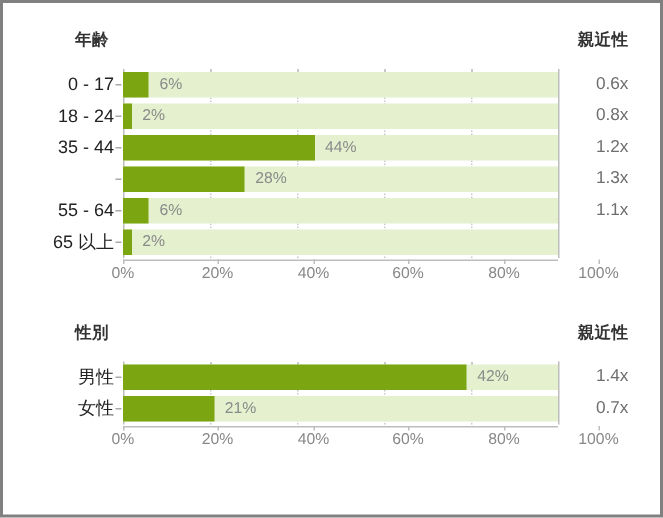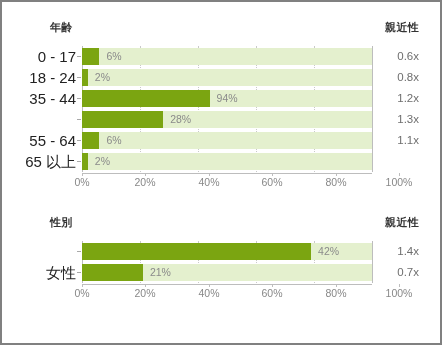--- a/index.html
+++ b/index.html
@@ -58,21 +58,21 @@
     height: 21px;
   }
   .cat-label {
     position: absolute;
     left: 0;
     top: 0;
     width: 61px;
     height: 21px;
     line-height: 21px;
     text-align: right;
-    font-size: 15px;
+    font-size: 12px;
     color: #222222;
     white-space: nowrap;
   }
   .tick-mark {
     position: absolute;
     left: 62px;
     top: 10px;
     width: 4px;
     height: 1px;
     background: #a9a9a9;
@@ -208,21 +208,21 @@
           </div>
           <div class="affinity">0.8x</div>
         </div>
 
 
         <div class="row">
           <div class="cat-label">35 - 44</div>
           <div class="tick-mark"></div>
           <div class="track">
             <div class="fill" style="width:44%"></div>
-            <div class="pct" style="left:calc(44% + 7px)">94%</div>
+            <div class="pct" style="left:calc(44% + 7px)">44%</div>
           </div>
           <div class="affinity">1.2x</div>
         </div>
 
         <div class="row">
           <div class="tick-mark"></div>
           <div class="track">
             <div class="fill" style="width:28%"></div>
             <div class="pct" style="left:calc(28% + 7px)">28%</div>
           </div>
@@ -280,20 +280,21 @@
         <div class="gridlines">
           <div class="gridline edge" style="left:0%"></div>
           <div class="gridline" style="left:20%"></div>
           <div class="gridline" style="left:40%"></div>
           <div class="gridline" style="left:60%"></div>
           <div class="gridline" style="left:80%"></div>
           <div class="gridline edge" style="left:100%"></div>
         </div>
 
         <div class="row">
+          <div class="cat-label">男性</div>
           <div class="tick-mark"></div>
           <div class="track">
             <div class="fill" style="width:79%"></div>
             <div class="pct" style="left:calc(79% + 7px)">42%</div>
           </div>
           <div class="affinity">1.4x</div>
         </div>
 
         <div class="row">
           <div class="cat-label">女性</div>

